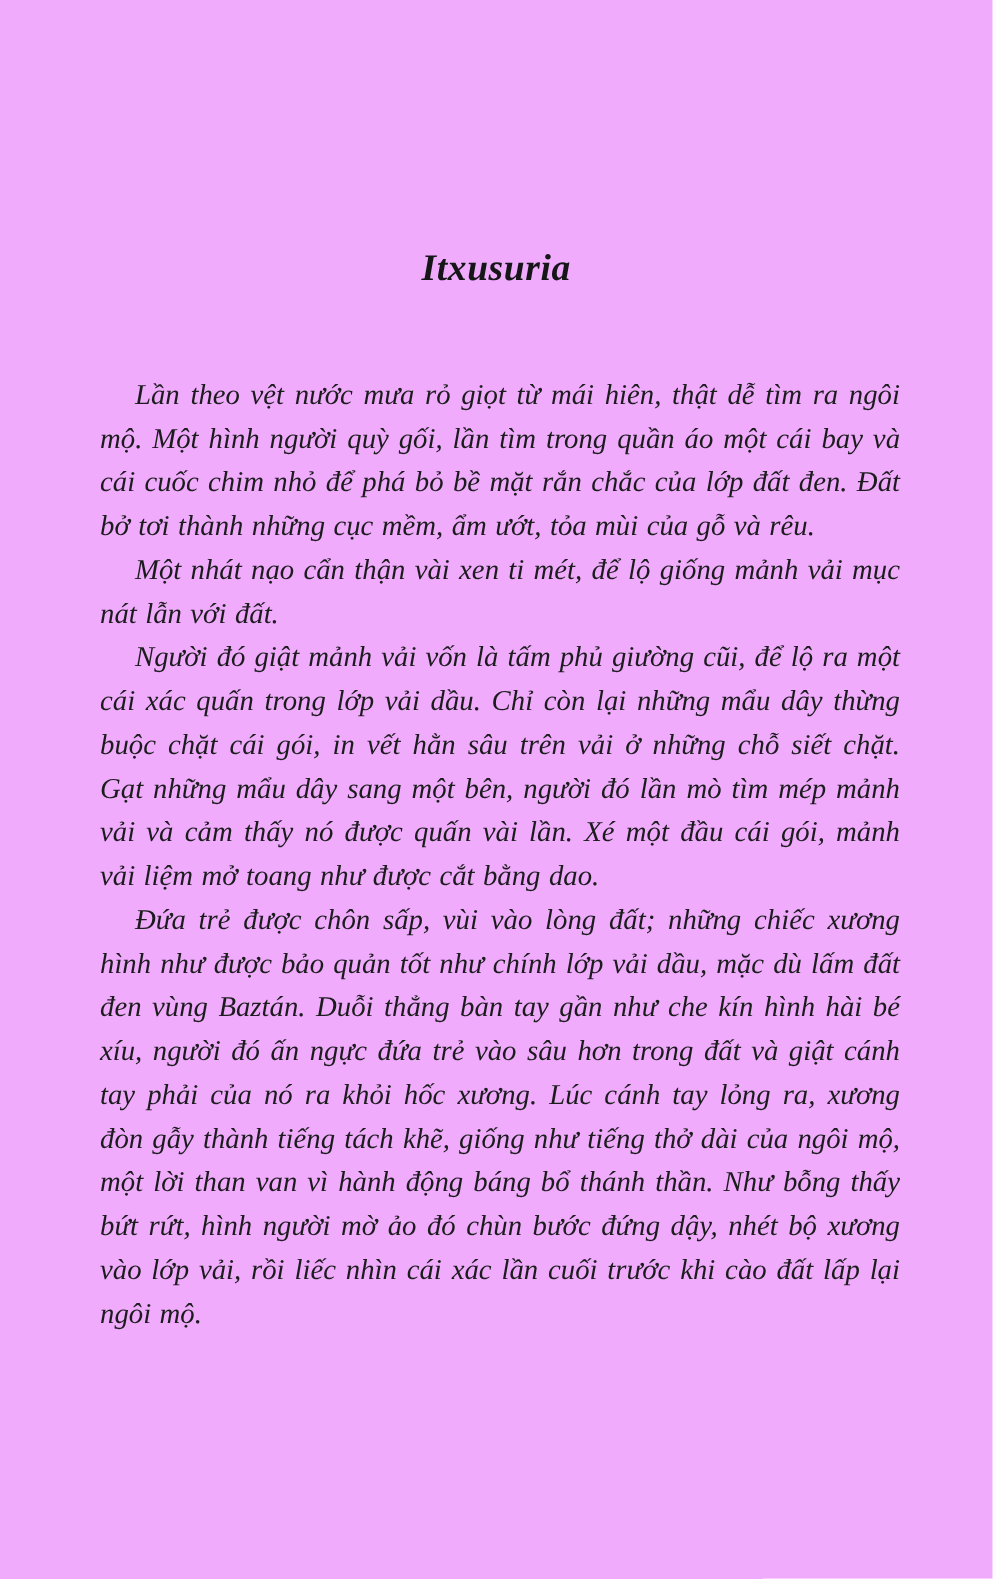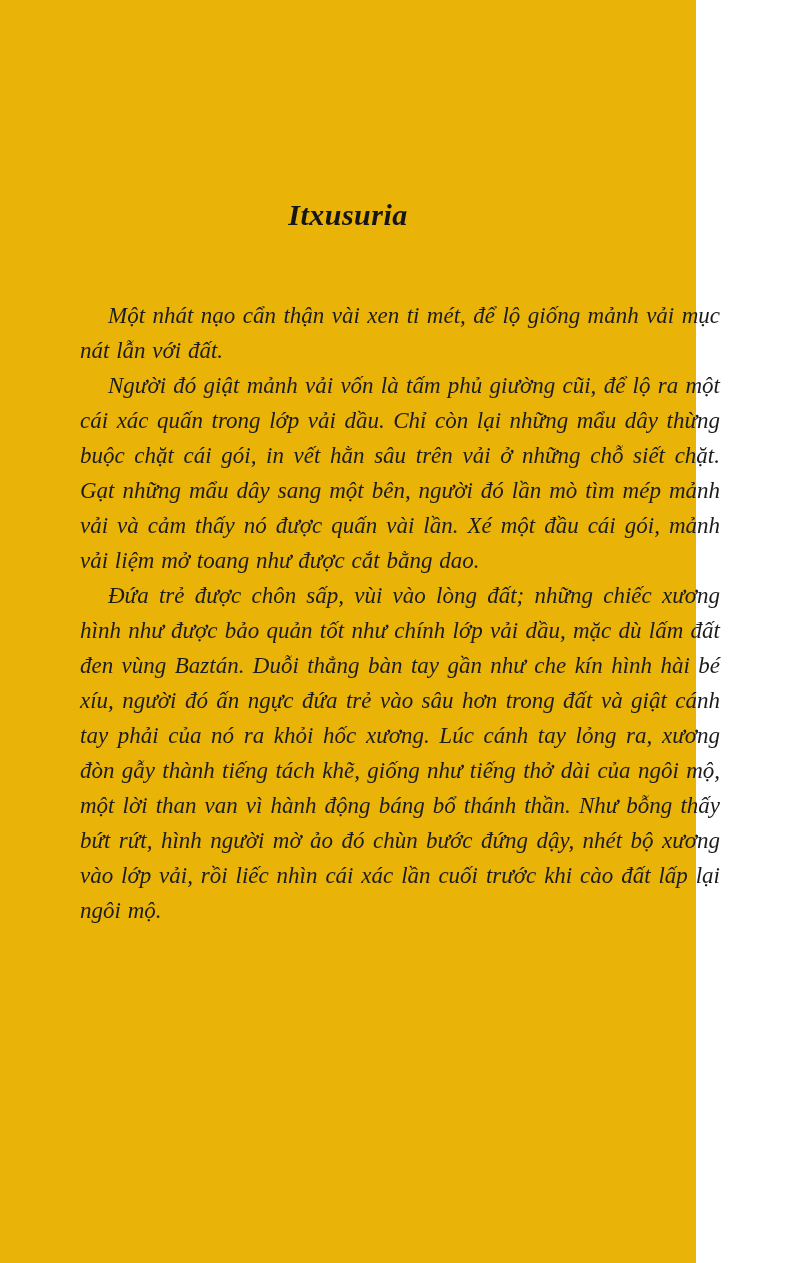--- a/index.html
+++ b/index.html
@@ -7,24 +7,24 @@
     padding: 0;
     background: #ffffff;
   }
   body {
     width: 800px;
     height: 1263px;
     overflow: hidden;
   }
   .page {
     box-sizing: border-box;
-    width: 696px;
+    width: 794px;
     height: 1263px;
     padding: 198px 80px 0 80px;
-    background: #eab308;
+    background: #f0abfc;
     font-family: "Liberation Serif", "DejaVu Serif", serif;
     font-style: italic;
     color: #1c1c1e;
     -webkit-font-smoothing: antialiased;
   }
   .chapter-title {
     margin: 0 0 66px 0;
     text-align: center;
     font-size: 30px;
     font-weight: 700;
@@ -44,17 +44,18 @@
     word-spacing: 1px;
   }
 </style>
 </head>
 <body>
 
 <div class="page">
   <h1 class="chapter-title">Itxusuria</h1>
 
   <div class="body-text">
+    <p>Lần theo vệt nước mưa rỏ giọt từ mái hiên, thật dễ tìm ra ngôi mộ. Một hình người quỳ gối, lần tìm trong quần áo một cái bay và cái cuốc chim nhỏ để phá bỏ bề mặt rắn chắc của lớp đất đen. Đất bở tơi thành những cục mềm, ẩm ướt, tỏa mùi của gỗ và rêu.</p>
     <p>Một nhát nạo cẩn thận vài xen ti mét, để lộ giống mảnh vải mục nát lẫn với đất.</p>
     <p>Người đó giật mảnh vải vốn là tấm phủ giường cũi, để lộ ra một cái xác quấn trong lớp vải dầu. Chỉ còn lại những mẩu dây thừng buộc chặt cái gói, in vết hằn sâu trên vải ở những chỗ siết chặt. Gạt những mẩu dây sang một bên, người đó lần mò tìm mép mảnh vải và cảm thấy nó được quấn vài lần. Xé một đầu cái gói, mảnh vải liệm mở toang như được cắt bằng dao.</p>
     <p>Đứa trẻ được chôn sấp, vùi vào lòng đất; những chiếc xương hình như được bảo quản tốt như chính lớp vải dầu, mặc dù lấm đất đen vùng Baztán. Duỗi thẳng bàn tay gần như che kín hình hài bé xíu, người đó ấn ngực đứa trẻ vào sâu hơn trong đất và giật cánh tay phải của nó ra khỏi hốc xương. Lúc cánh tay lỏng ra, xương đòn gẫy thành tiếng tách khẽ, giống như tiếng thở dài của ngôi mộ, một lời than van vì hành động báng bổ thánh thần. Như bỗng thấy bứt rứt, hình người mờ ảo đó chùn bước đứng dậy, nhét bộ xương vào lớp vải, rồi liếc nhìn cái xác lần cuối trước khi cào đất lấp lại ngôi mộ.</p>
   </div>
 </div>
 
 </body></html>

